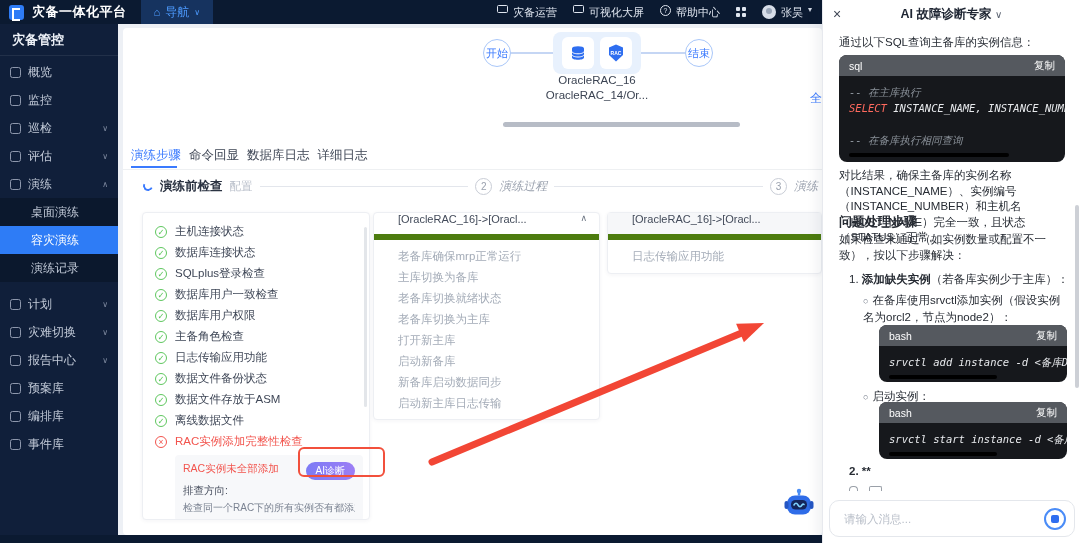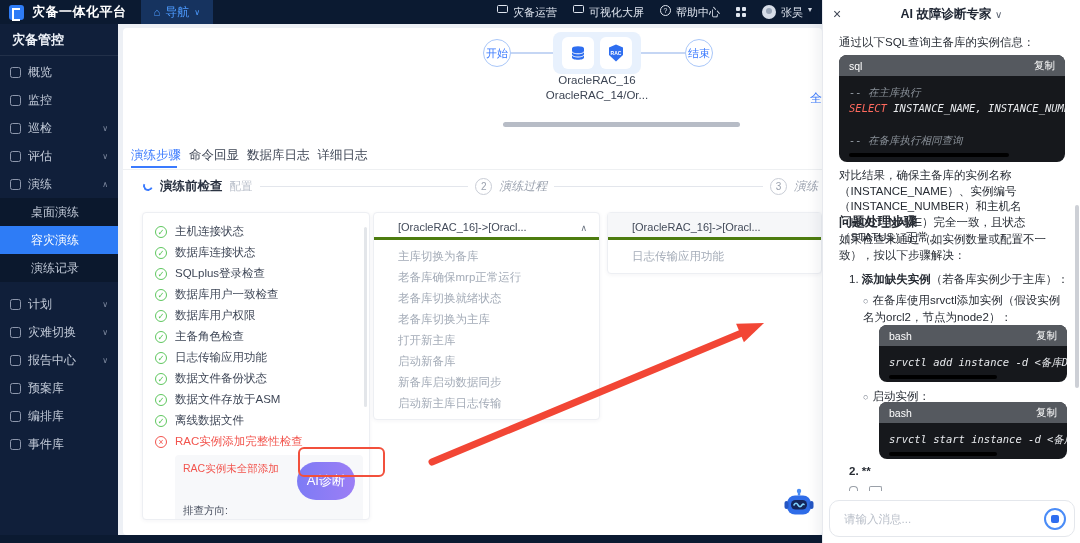--- a/index.html
+++ b/index.html
@@ -65,26 +65,26 @@
 
   .subcard { position:absolute; border:1px solid #edeff3; border-radius:4px; box-shadow:0 1px 4px rgba(30,40,70,.05); background:#fff; }
   .col1 { left:19px; top:71px; width:228px; height:308px; padding:8px 8px 6px 12px; overflow:hidden; }
   .ck-row { display:flex; align-items:center; gap:8px; height:21px; font-size:11.5px; color:#3f4757; cursor:pointer; }
   .ck-ico { width:12px; height:12px; border-radius:50%; border:1px solid #5fc75f; color:#5fc75f; font-size:8.5px; display:flex; align-items:center; justify-content:center; flex:none; }
   .ck-row.err { color:#f2544d; }
   .ck-ico.err { border-color:#f2544d; color:#f2544d; }
   .err-block { margin:3px 0 3px 20px; padding:7px 8px 6px; background:#f7f8fa; border-radius:4px; width:188px; }
   .err-row1 { display:flex; align-items:flex-start; justify-content:space-between; }
   .err-msg { font-size:10.5px; color:#f2544d; }
-  .ai-pill { padding:10px 10px; background:linear-gradient(90deg,#7d7bf5,#9c7ef5); color:#fff; font-size:13px; border-radius:999px; border:none; cursor:pointer; }
+  .ai-pill { padding:2px 10px; background:linear-gradient(90deg,#7d7bf5,#9c7ef5); color:#fff; font-size:10px; border-radius:999px; border:none; cursor:pointer; }
   .err-dir { font-size:10.5px; color:#4a5160; margin-top:4px; }
   .err-txt { font-size:10px; color:#7b8392; margin-top:3px; white-space:nowrap; overflow:hidden; }
   .col1-scroll { position:absolute; right:2px; top:14px; width:3px; height:180px; background:#e3e6ea; border-radius:2px; cursor:pointer; }
 
-  .colhead { height:27px; display:flex; align-items:flex-end; padding:0 12px 4px 24px; font-size:11px; color:#434b5a; border-bottom:3px solid #4d7c0f; cursor:pointer; }
+  .colhead { height:27px; display:flex; align-items:flex-start; padding:0 12px 16px 24px; font-size:11px; color:#434b5a; border-bottom:6px solid #4d7c0f; cursor:pointer; }
   .colhead .hchev { margin-left:auto; font-size:9px; color:#6a7380; }
   .col2 { left:250px; top:71px; width:227px; height:208px; }
   .col-item { height:21px; display:flex; align-items:center; padding-left:24px; font-size:11.5px; color:#a3abb7; }
   .col2 .list { padding-top:6px; }
   .col3 { left:484px; top:71px; width:215px; height:62px; }
   .col3 .colhead { background:#f6f7f9; }
   .col3 .col-item { margin-top:6px; }
 
   
   .anno-box { position:absolute; left:298px; top:447px; width:87px; height:30px; border:2px solid #f2503c; border-radius:6px; z-index:5; pointer-events:none; }
@@ -346,22 +346,22 @@
 
       <div class="col1-scroll"></div>
     </div>
 
     <div class="subcard col2">
       <div class="colhead">
         <span>[OracleRAC_16]-&gt;[Oracl...</span>
         <span class="hchev">∧</span>
       </div>
       <div class="list">
+        <div class="col-item">老备库确保mrp正常运行</div>
         <div class="col-item">主库切换为备库</div>
-        <div class="col-item">老备库确保mrp正常运行</div>
         <div class="col-item">老备库切换就绪状态</div>
         <div class="col-item">老备库切换为主库</div>
         <div class="col-item">打开新主库</div>
         <div class="col-item">启动新备库</div>
         <div class="col-item">新备库启动数据同步</div>
         <div class="col-item">启动新主库日志传输</div>
       </div>
     </div>
 
     <div class="subcard col3">

